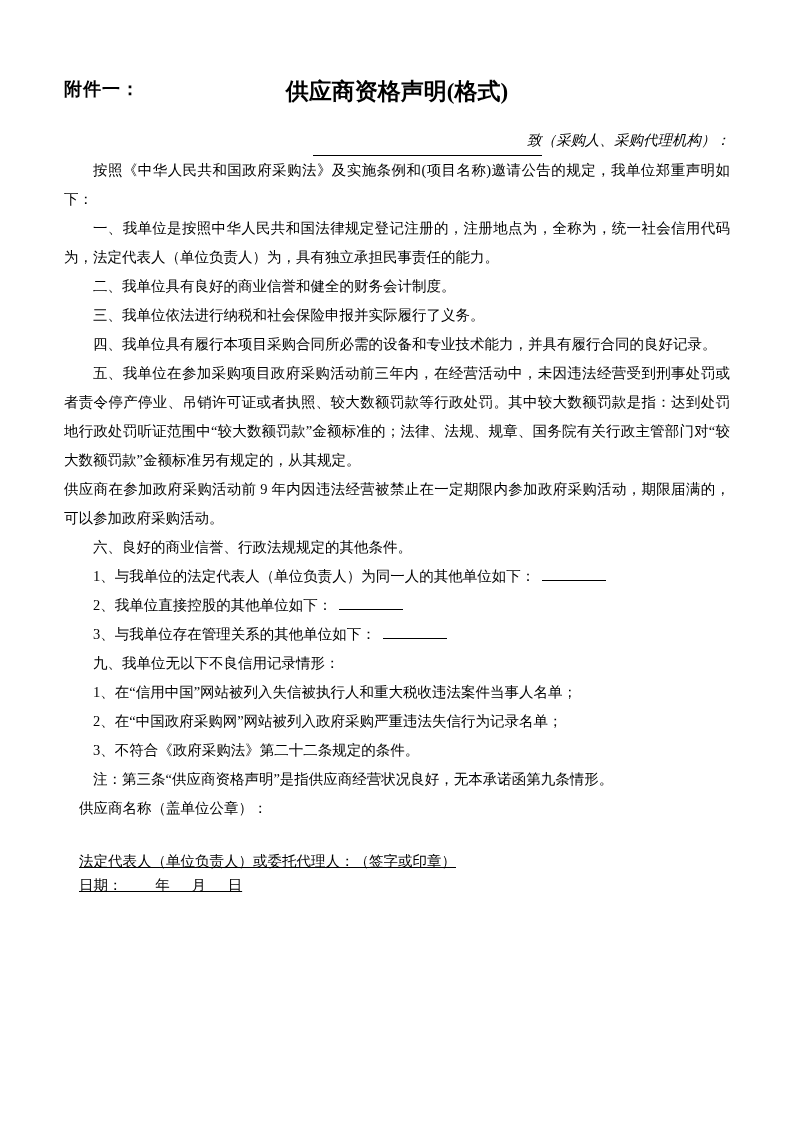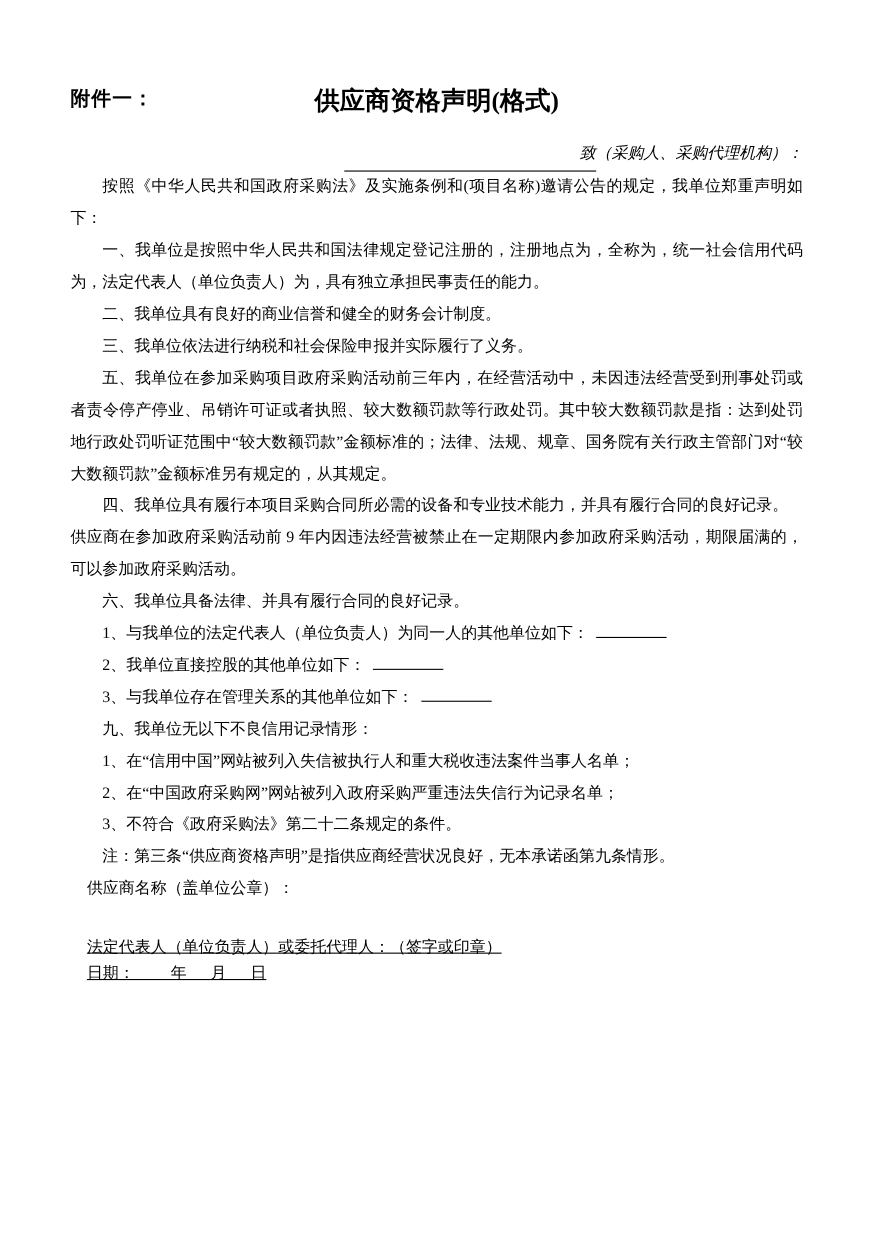--- a/index.html
+++ b/index.html
@@ -80,24 +80,24 @@
   </div>
 
   <div class="body-text">
 
     <p class="para salutation"><span class="to-underline">致</span><span>（采购人、采购代理机构）：</span></p>
 
     <p class="para indent">按照《中华人民共和国政府采购法》及实施条例和(项目名称)邀请公告的规定，我单位郑重声明如下：</p>
     <p class="para indent">一、我单位是按照中华人民共和国法律规定登记注册的，注册地点为，全称为，统一社会信用代码为，法定代表人（单位负责人）为，具有独立承担民事责任的能力。</p>
     <p class="para indent">二、我单位具有良好的商业信誉和健全的财务会计制度。</p>
     <p class="para indent">三、我单位依法进行纳税和社会保险申报并实际履行了义务。</p>
+    <p class="para indent">四、我单位具有履行本项目采购合同所必需的设备和专业技术能力，并具有履行合同的良好记录。</p>
     <p class="para indent">五、我单位在参加采购项目政府采购活动前三年内，在经营活动中，未因违法经营受到刑事处罚或者责令停产停业、吊销许可证或者执照、较大数额罚款等行政处罚。其中较大数额罚款是指：达到处罚地行政处罚听证范围中“较大数额罚款”金额标准的；法律、法规、规章、国务院有关行政主管部门对“较大数额罚款”金额标准另有规定的，从其规定。</p>
-    <p class="para indent">四、我单位具有履行本项目采购合同所必需的设备和专业技术能力，并具有履行合同的良好记录。</p>
     <p class="para">供应商在参加政府采购活动前 9 年内因违法经营被禁止在一定期限内参加政府采购活动，期限届满的，可以参加政府采购活动。</p>
-    <p class="para indent">六、我单位具备法律、并具有履行合同的良好记录。</p>
+    <p class="para indent">六、良好的商业信誉、行政法规规定的其他条件。</p>
 
     <p class="para indent"><span>1、与我单位的法定代表人（单位负责人）为同一人的其他单位如下：</span><span class="blank"></span></p>
     <p class="para indent"><span>2、我单位直接控股的其他单位如下：</span><span class="blank"></span></p>
     <p class="para indent"><span>3、与我单位存在管理关系的其他单位如下：</span><span class="blank"></span></p>
 
     <p class="para indent">九、我单位无以下不良信用记录情形：</p>
     <p class="para indent">1、在“信用中国”网站被列入失信被执行人和重大税收违法案件当事人名单；</p>
     <p class="para indent">2、在“中国政府采购网”网站被列入政府采购严重违法失信行为记录名单；</p>
     <p class="para indent">3、不符合《政府采购法》第二十二条规定的条件。</p>
 

